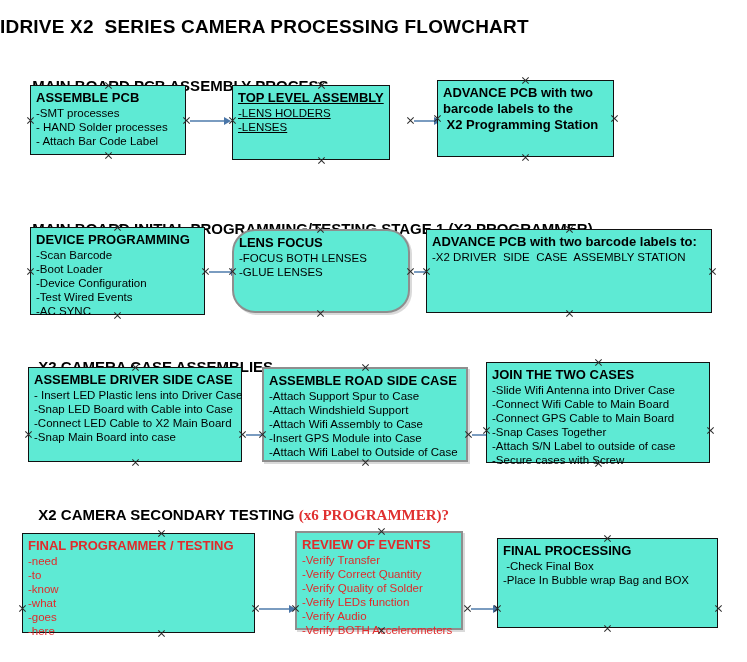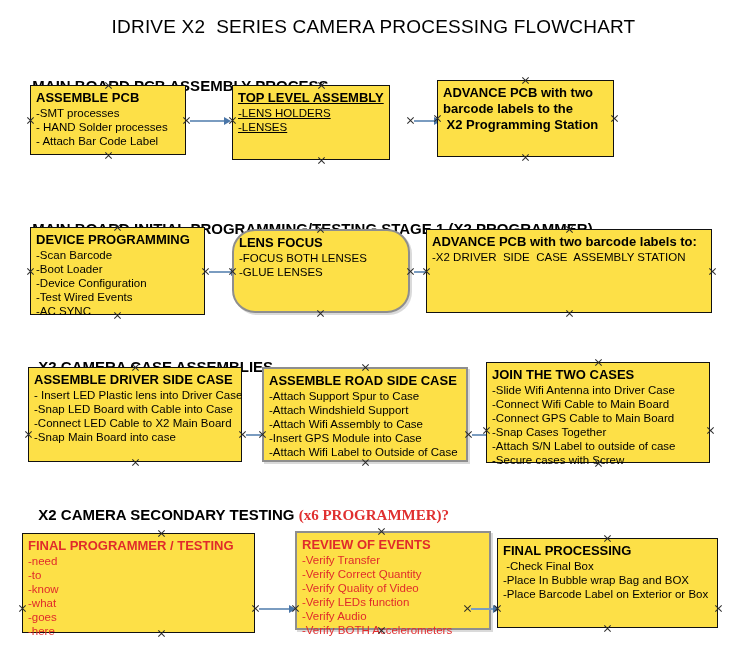--- a/index.html
+++ b/index.html
@@ -14,41 +14,40 @@
     font-family: "Liberation Sans", sans-serif;
     overflow: hidden;
     color: #000;
   }
 
   
   #doc-title {
     position: absolute;
     left: 0; top: 16px;
     width: 747px;
-    text-align: center;
     font-size: 19px;
-    font-weight: normal;
+    font-weight: bold;
     letter-spacing: 0.2px;
     white-space: pre;
   }
   .section-header {
     position: absolute;
     font-size: 15px;
     font-weight: bold;
     white-space: pre;
   }
   .section-header .accent {
     color: #e03030;
     font-family: Liberation Serif, serif;
   }
 
   
   .node {
     position: absolute;
-    background: #fde047;
+    background: #5eead4;
     box-sizing: border-box;
     padding: 4px 5px 3px 5px;
     overflow: visible;
   }
   .node.border-dark {
     border: 1.5px solid #111111;
   }
   .node.border-gray {
     border: 2px solid #8e8e8e;
     box-shadow: 2px 2px 0 rgba(150,150,150,0.35);
@@ -288,42 +287,41 @@
 <div class="handle" style="left:161px; top:533px;"></div>
 <div class="handle" style="left:161px; top:633px;"></div>
 <div class="handle" style="left:22px; top:608px;"></div>
 <div class="handle" style="left:255px; top:608px;"></div>
 
 <div class="arrow" style="left:259px; top:604px; width:38px;">
   <div class="shaft" style="width:31px;"></div>
   <div class="head" style="left:30px;"></div>
 </div>
 
-<div class="node border-gray red" style="left:295px; top:531px; width:196px; height:99px;">
+<div class="node border-gray red" style="left:295px; top:531px; width:168px; height:99px;">
   <div class="node-title">REVIEW OF EVENTS</div>
   <div class="node-line">-Verify Transfer</div>
   <div class="node-line">-Verify Correct Quantity</div>
-  <div class="node-line">-Verify Quality of Video</div>
+  <div class="node-line">-Verify Quality of Solder</div>
   <div class="node-line">-Verify LEDs function</div>
   <div class="node-line">-Verify Audio</div>
   <div class="node-line">-Verify BOTH Accelerometers</div>
   <div class="overflow-line" style="top:95px;margin-top:40px;">-Test of accessory ports?</div>
 </div>
 <div class="handle" style="left:381px; top:531px;"></div>
 <div class="handle" style="left:381px; top:630px;"></div>
 <div class="handle" style="left:295px; top:608px;"></div>
 <div class="handle" style="left:467px; top:608px;"></div>
 
 <div class="arrow" style="left:471px; top:604px; width:30px;">
   <div class="shaft" style="width:23px;"></div>
   <div class="head" style="left:22px;"></div>
 </div>
 
 <div class="node border-dark" style="left:497px; top:538px; width:221px; height:90px;">
   <div class="node-title">FINAL PROCESSING</div>
   <div class="node-line"> -Check Final Box</div>
   <div class="node-line">-Place In Bubble wrap Bag and BOX</div>
-  <div class="node-line">-Place Barcode Label on Exterior or Box</div>
 </div>
 <div class="handle" style="left:607px; top:538px;"></div>
 <div class="handle" style="left:607px; top:628px;"></div>
 <div class="handle" style="left:497px; top:608px;"></div>
 <div class="handle" style="left:718px; top:608px;"></div>
 
 </body></html>

